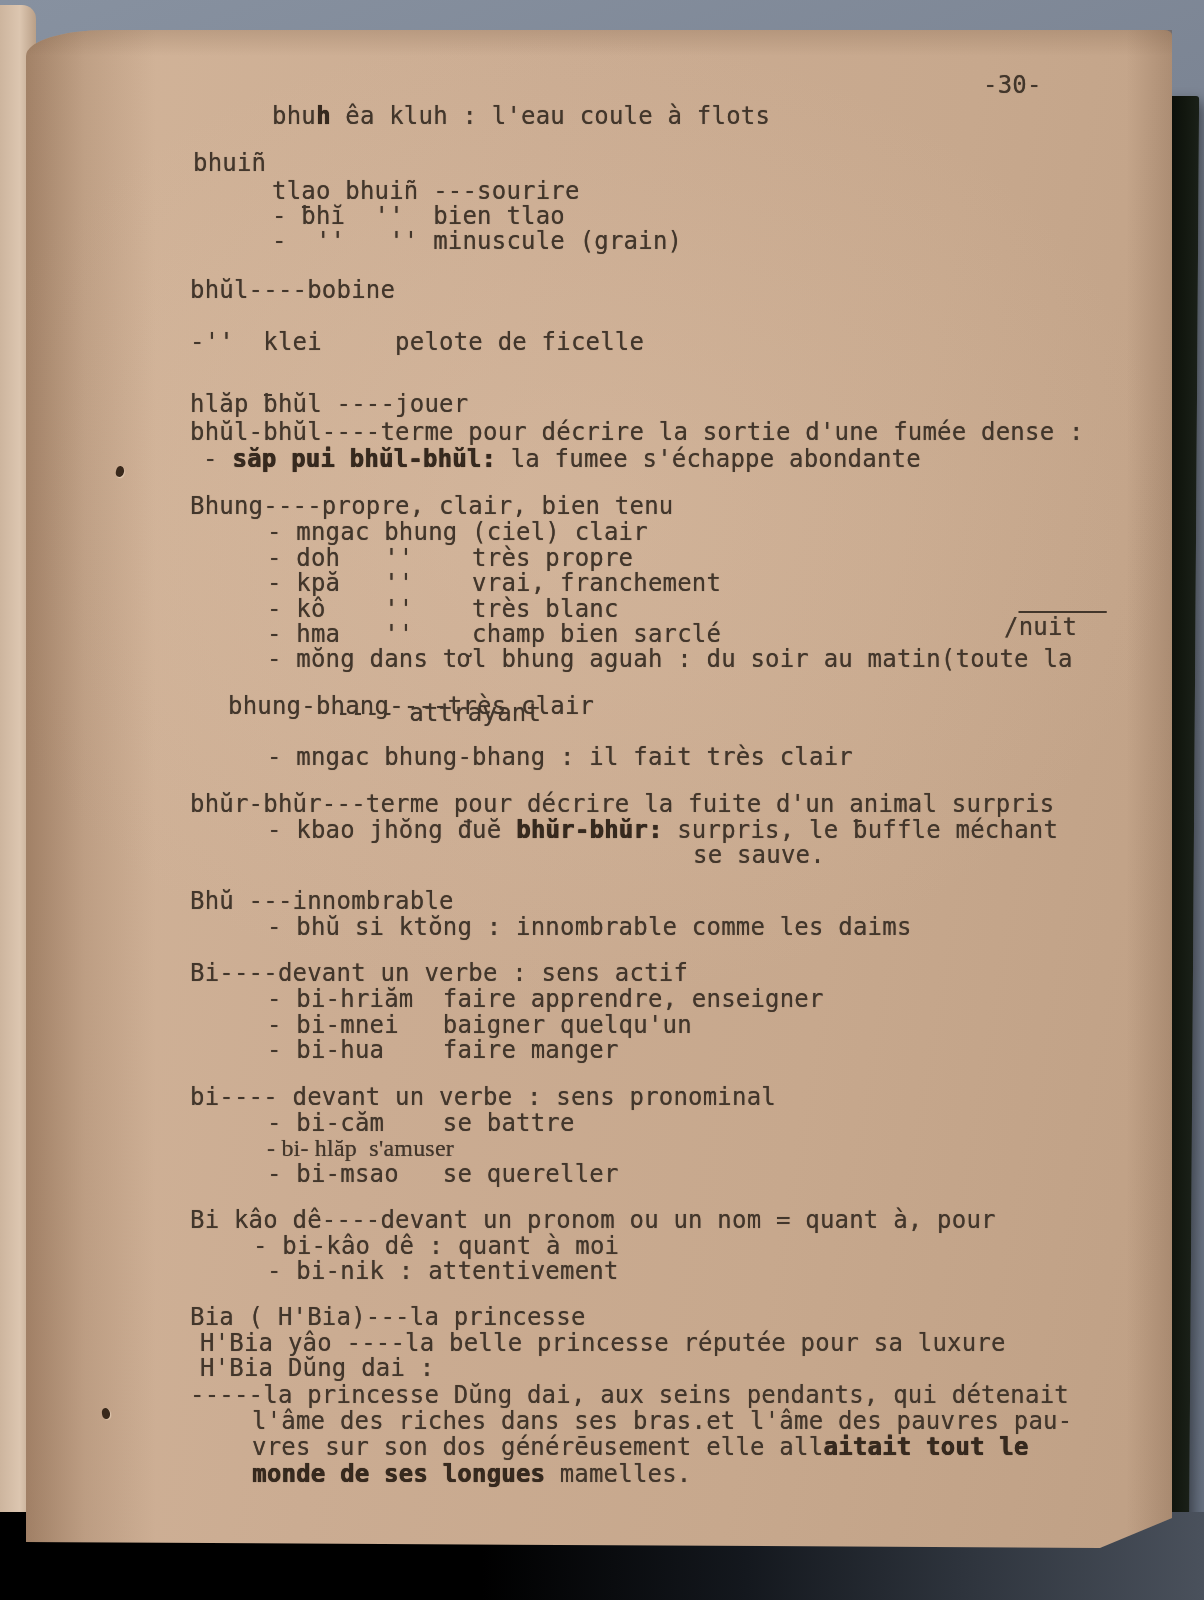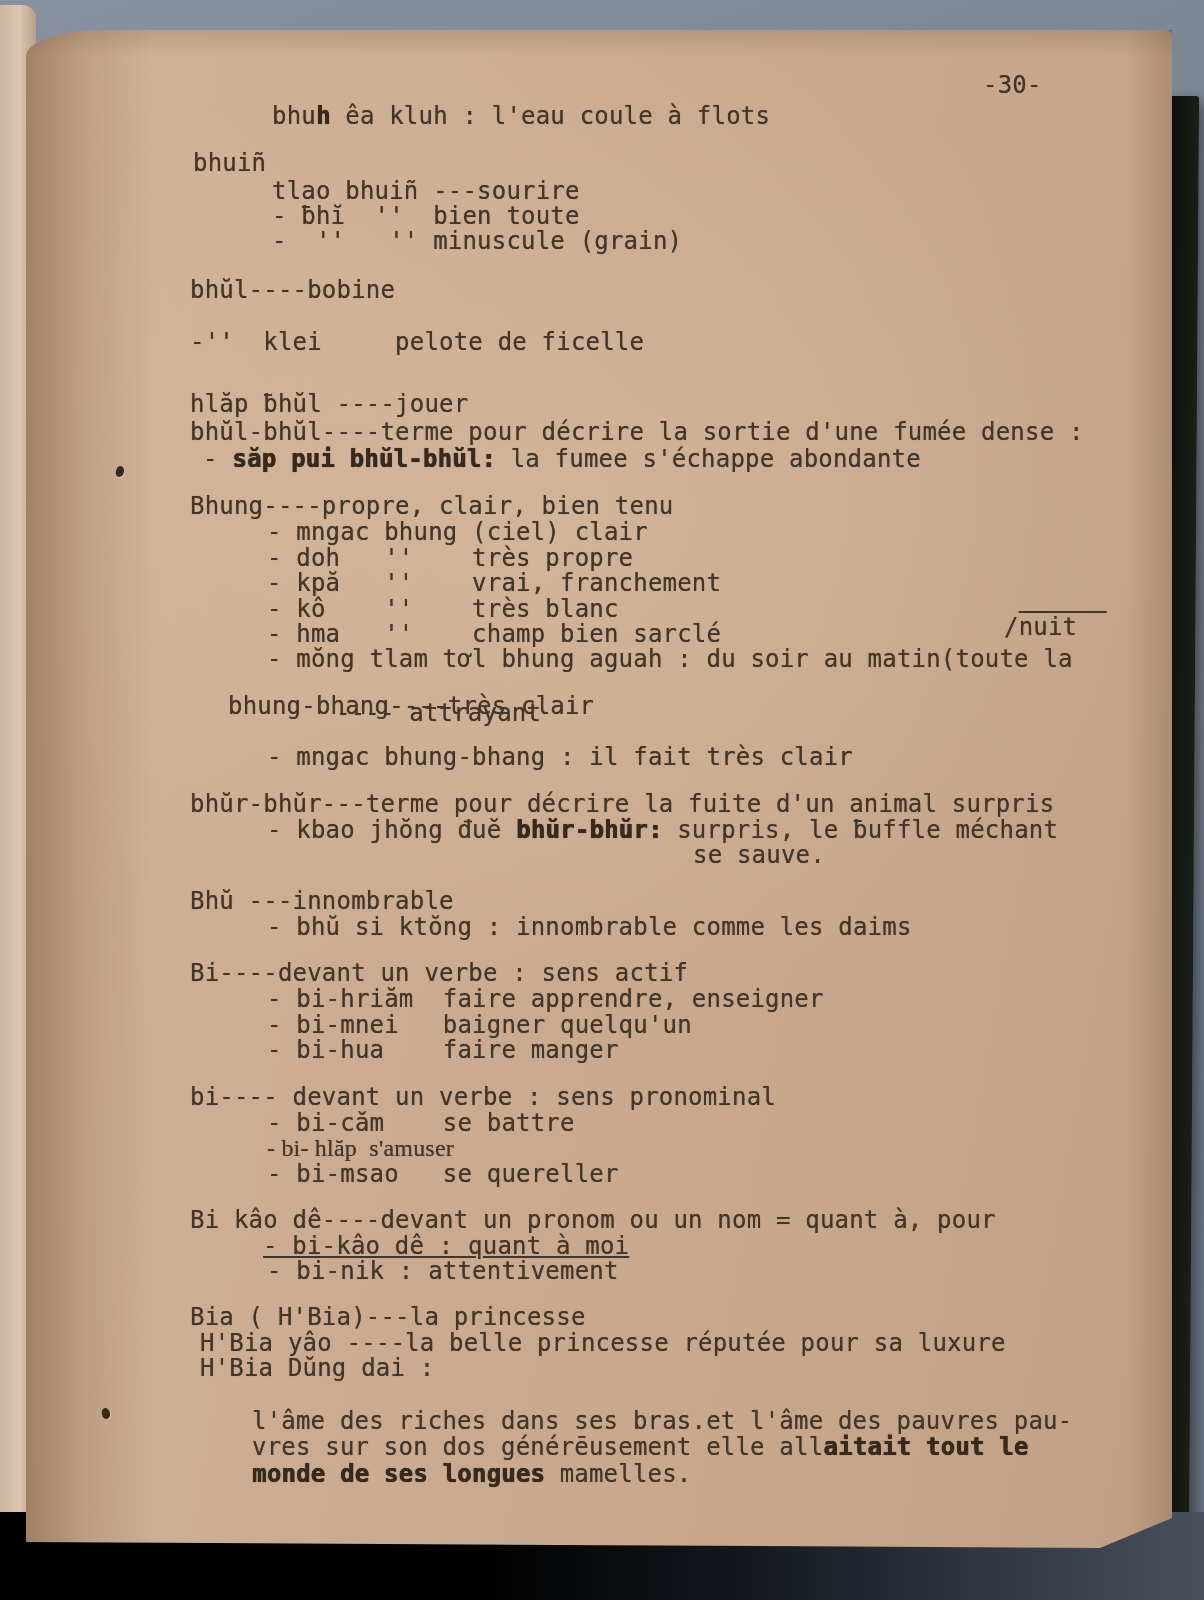--- a/index.html
+++ b/index.html
@@ -81,54 +81,55 @@
     <div id="page-top-shade"></div>
     <div class="hole" id="hole-top"></div>
     <div class="hole" id="hole-bottom"></div>
   </div>
 
   <div id="text-layer">
     <div class="line" style="left:983px;top:72px;">-30-</div>
   <div class="line" style="left: 272px; top: 103px;"><span>bhu</span><span class="b">h</span><span> êa kluh : l'eau coule à flots</span></div>
       <div class="line" style="left: 193px; top: 150px;"><span>bhuiñ</span></div>
       <div class="line" style="left: 272px; top: 178px;"><span>tlao bhuiñ ---sourire</span></div>
-      <div class="line" style="left: 272px; top: 203px;"><span>- ƀhĭ  ''  bien toute</span></div>
+      <div class="line" style="left: 272px; top: 203px;"><span>- ƀhĭ  ''  bien tlao</span></div>
       <div class="line" style="left: 272px; top: 228px;"><span>-  ''   '' minuscule (grain)</span></div>
       <div class="line" style="left: 190px; top: 277px;"><span>bhŭl----bobine</span></div>
       <div class="line" style="left: 190px; top: 329px;"><span>-''  klei     pelote de ficelle</span></div>
       <div class="line" style="left: 190px; top: 371px; margin-top: 20px;"><span>hlăp ƀhŭl ----jouer</span></div>
       <div class="line" style="left: 190px; top: 419px;"><span>bhŭl-bhŭl----terme pour décrire la sortie d'une fumée dense :</span></div>
       <div class="line" style="left: 203px; top: 446px;"><span>- </span><span class="b">săp pui bhŭl-bhŭl:</span><span> la fumee s'échappe abondante</span></div>
       <div class="line" style="left: 190px; top: 493px;"><span>Bhung----propre, clair, bien tenu</span></div>
       <div class="line" style="left: 267px; top: 519px;"><span>- mngac bhung (ciel) clair</span></div>
       <div class="line" style="left: 267px; top: 545px;"><span>- doh   ''    très propre</span></div>
       <div class="line" style="left: 267px; top: 570px;"><span>- kpă   ''    vrai, franchement</span></div>
       <div class="line" style="left: 267px; top: 596px;"><span>- kô    ''    très blanc</span></div>
       <div class="line" style="left: 267px; top: 621px;"><span>- hma   ''    champ bien sarclé</span></div>
       <div class="line" style="left: 1004px; top: 614px;"><span>/</span><span class="ov">nuit  </span></div>
-      <div class="line" style="left: 267px; top: 646px;"><span>- mŏng tlam tơl bhung aguah : du soir au matin(toute la</span></div>
+      <div class="line" style="left: 267px; top: 646px;"><span>- mŏng dans tơl bhung aguah : du soir au matin(toute la</span></div>
       <div class="line" style="left: 190px; top: 693px; margin-left: 38px;"><span>bhung-bhang----très clair</span></div>
       <div class="line" style="left: 336px; top: 700px;"><span>---- attrayant</span></div>
       <div class="line" style="left: 267px; top: 744px;"><span>- mngac bhung-bhang : il fait très clair</span></div>
       <div class="line" style="left: 190px; top: 791px;"><span>bhŭr-bhŭr---terme pour décrire la fuite d'un animal surpris</span></div>
       <div class="line" style="left: 267px; top: 817px;"><span>- kbao jhŏng đuĕ </span><span class="b">bhŭr-bhŭr:</span><span> surpris, le ƀuffle méchant</span></div>
       <div class="line" style="left: 693px; top: 842px;"><span>se sauve.</span></div>
       <div class="line" style="left: 190px; top: 888px;"><span>Bhŭ ---innombrable</span></div>
       <div class="line" style="left: 267px; top: 914px;"><span>- bhŭ si ktŏng : innombrable comme les daims</span></div>
       <div class="line" style="left: 190px; top: 960px;"><span>Bi----devant un verbe : sens actif</span></div>
       <div class="line" style="left: 267px; top: 986px;"><span>- bi-hriăm  faire apprendre, enseigner</span></div>
       <div class="line" style="left: 267px; top: 1012px;"><span>- bi-mnei   baigner quelqu'un</span></div>
       <div class="line" style="left: 267px; top: 1037px;"><span>- bi-hua    faire manger</span></div>
       <div class="line" style="left: 190px; top: 1084px;"><span>bi---- devant un verbe : sens pronominal</span></div>
       <div class="line" style="left: 267px; top: 1110px;"><span>- bi-căm    se battre</span></div>
       <div class="line" style="left: 267px; top: 1135px; font-family: Liberation Serif, serif;"><span>- bi- hlăp  s'amuser</span></div>
       <div class="line" style="left: 267px; top: 1161px;"><span>- bi-msao   se quereller</span></div>
       <div class="line" style="left: 190px; top: 1207px;"><span>Bi kâo dê----devant un pronom ou un nom = quant à, pour</span></div>
-      <div class="line" style="left: 263px; top: 1233px; text-decoration: underline;"><span>- bi-kâo dê : quant à moi</span></div>
+      <div class="line" style="left: 253px; top: 1233px;"><span>- bi-kâo dê : quant à moi</span></div>
       <div class="line" style="left: 267px; top: 1258px;"><span>- bi-nik : attentivement</span></div>
       <div class="line" style="left: 190px; top: 1304px;"><span>Bia ( H'Bia)---la princesse</span></div>
       <div class="line" style="left: 200px; top: 1330px;"><span>H'Bia yâo ----la belle princesse réputée pour sa luxure</span></div>
       <div class="line" style="left: 200px; top: 1355px;"><span>H'Bia Dŭng dai :</span></div>
+      <div class="line" style="left: 190px; top: 1382px;"><span>-----la princesse Dŭng dai, aux seins pendants, qui détenait</span></div>
       <div class="line" style="left: 252px; top: 1408px;"><span>l'âme des riches dans ses bras.et l'âme des pauvres pau-</span></div>
       <div class="line" style="left: 252px; top: 1434px;"><span>vres sur son dos générēusement elle all</span><span class="b">aitait tout le</span></div>
       <div class="line" style="left: 252px; top: 1461px;"><span class="b">monde de ses longues</span><span> mamelles.</span></div>
     </div>
 </div>
 
 </body></html>

